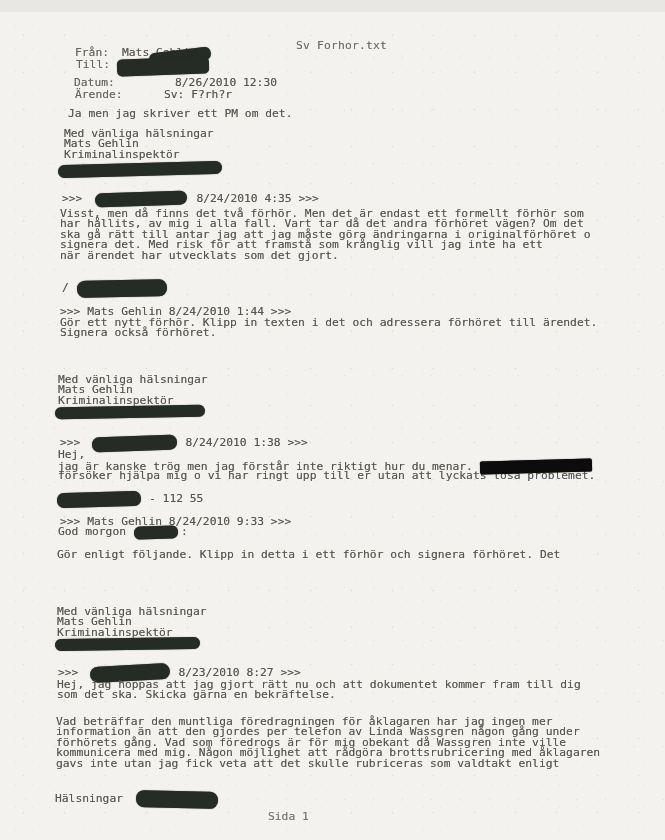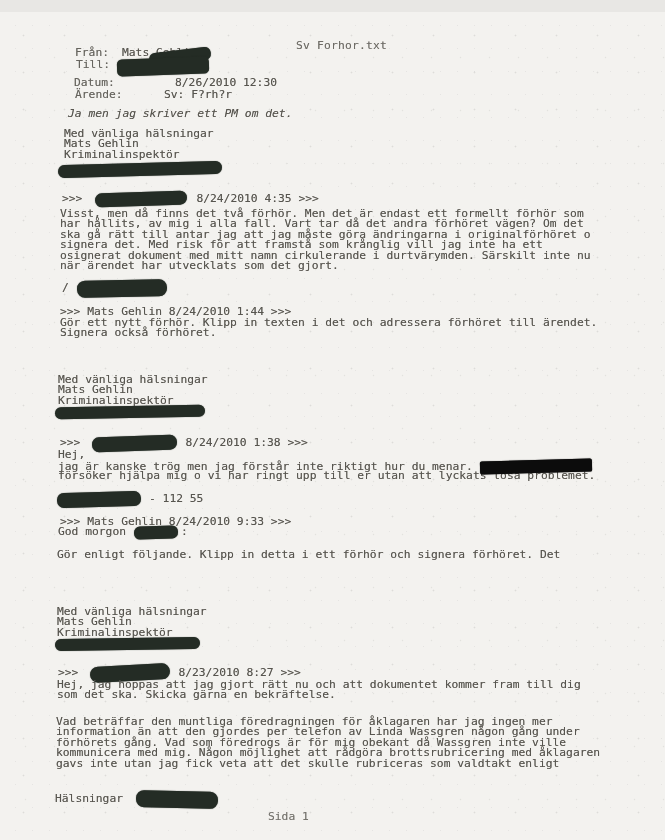--- a/index.html
+++ b/index.html
@@ -43,40 +43,39 @@
     <div class="abs ln" style="left:122px;top:36px;">Mats Gehlin</div>
     <div class="abs ln hdr-label" style="left:76px;top:48px;">Till:</div>
     <div class="abs rd" style="left:149px;top:38px;width:62px;height:13px;transform:rotate(-7deg);border-radius:6px;"></div>
     <div class="abs rd" style="left:117px;top:46px;width:92px;height:17px;transform:rotate(-2deg);border-radius:5px;"></div>
     <div class="abs ln hdr-label" style="left:74px;top:66px;">Datum:</div>
     <div class="abs ln" style="left:175px;top:66px;">8/26/2010 12:30</div>
     <div class="abs ln hdr-label" style="left:75px;top:78px;">Ärende:</div>
     <div class="abs ln" style="left:164px;top:78px;">Sv: F?rh?r</div>
   </div>
 
-  <div class="abs ln" style="left:68px;top:97px;font-style:italic;">Ja men jag skriver ett PM om det.</div>
+  <div class="abs ln" style="left:68px;top:97px;">Ja men jag skriver ett PM om det.</div>
 
   <div class="abs" style="left:64px;top:117px;">
     <div class="ln">Med vänliga hälsningar</div>
     <div class="ln">Mats Gehlin</div>
     <div class="ln">Kriminalinspektör</div>
   </div>
   <div class="abs rd" style="left:58px;top:151px;width:164px;height:13px;transform:rotate(-1.5deg);"></div>
 
   <div class="abs row" style="left:62px;top:180px;">
     <span class="ln">&gt;&gt;&gt;</span>
     <span class="rd" style="width:92px;height:14px;margin:0 9px 0 13px;transform:rotate(-2deg);"></span>
     <span class="ln">8/24/2010 4:35 &gt;&gt;&gt;</span>
   </div>
   <div class="abs" style="left:60px;top:197px;">
     <div class="ln">Visst, men då finns det två förhör. Men det är endast ett formellt förhör som</div>
     <div class="ln">har hållits, av mig i alla fall. Vart tar då det andra förhöret vägen? Om det</div>
     <div class="ln">ska gå rätt till antar jag att jag måste göra ändringarna i originalförhöret o</div>
     <div class="ln">signera det. Med risk för att framstå som krånglig vill jag inte ha ett</div>
-    <div class="ln">osignerat dokument med mitt namn cirkulerande i durtvärymden. Särskilt inte nu</div>
     <div class="ln">när ärendet har utvecklats som det gjort.</div>
   </div>
   <div class="abs row" style="left:62px;top:268px;">
     <span class="ln">/</span>
     <span class="rd" style="width:90px;height:17px;margin-left:8px;border-radius:8px;transform:rotate(-1deg);"></span>
   </div>
 
   <div class="abs ln" style="left:60px;top:295px;">&gt;&gt;&gt; Mats Gehlin 8/24/2010 1:44 &gt;&gt;&gt;</div>
   <div class="abs" style="left:60px;top:306px;">
     <div class="ln">Gör ett nytt förhör. Klipp in texten i det och adressera förhöret till ärendet.</div>

